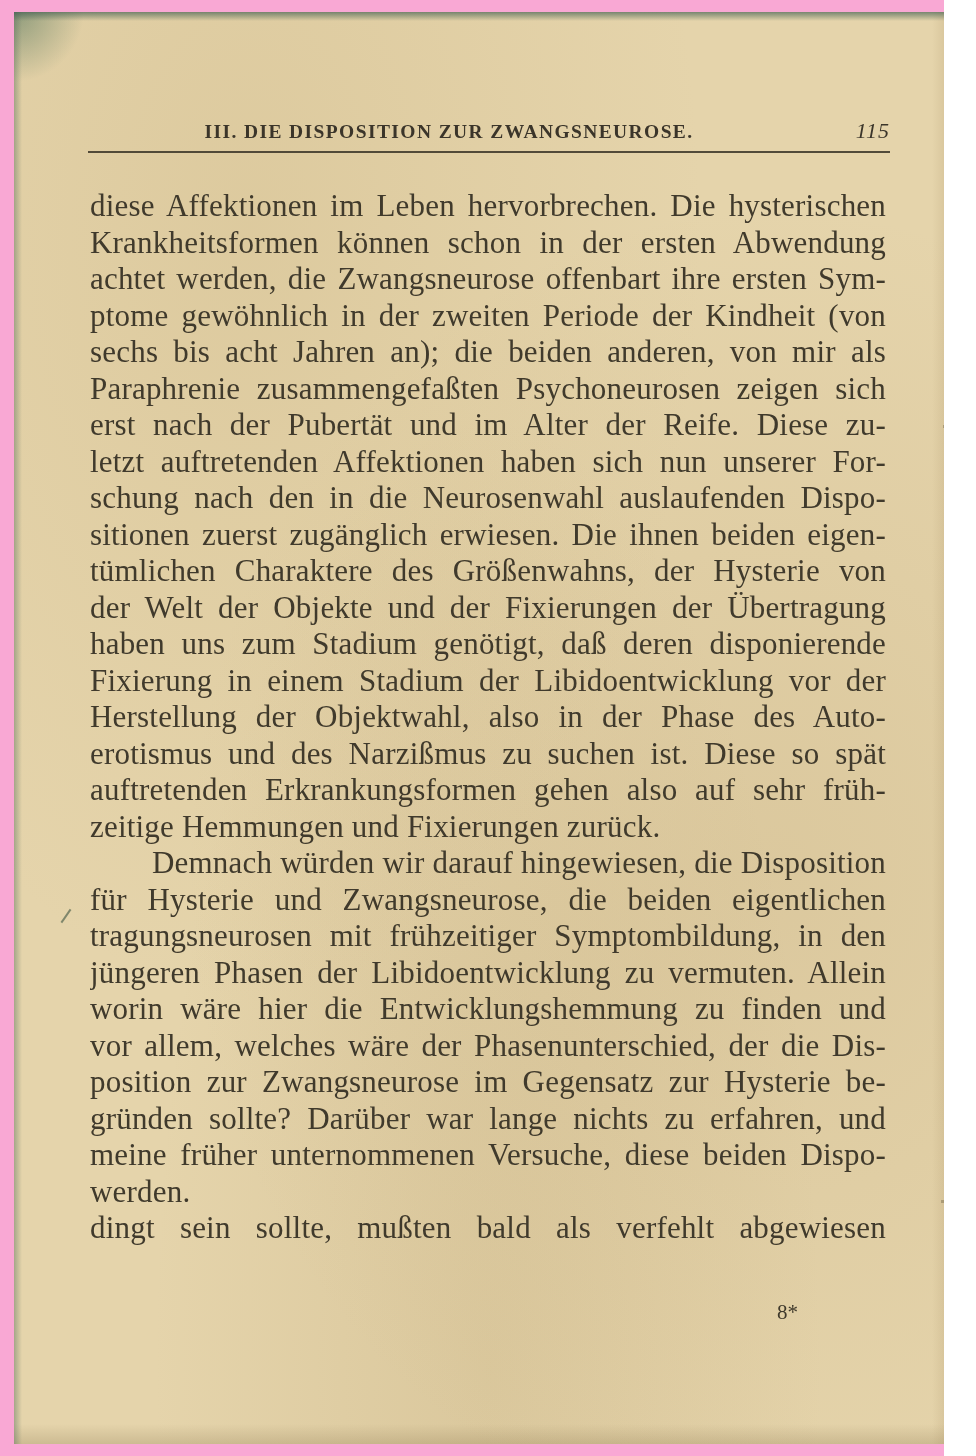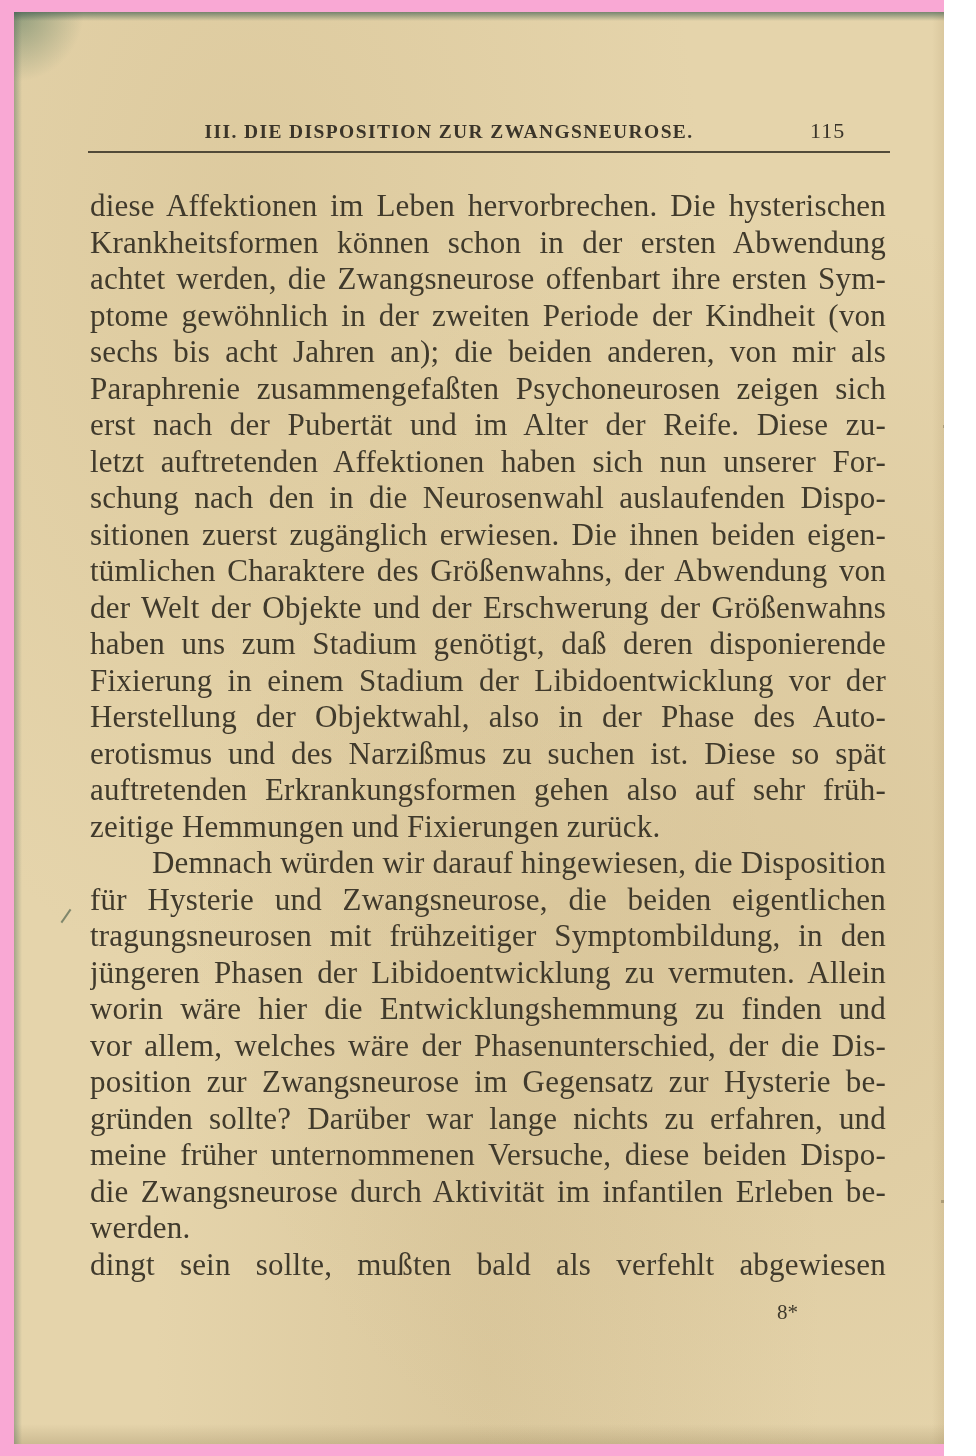--- a/index.html
+++ b/index.html
@@ -47,24 +47,25 @@
   .header-title {
     flex: 1;
     text-align: center;
     font-weight: bold;
     font-size: 19.5px;
     letter-spacing: 1.4px;
     color: #3b352a;
   }
   .page-number {
     width: 80px;
-    text-align: left;
+    text-align: right;
     font-size: 22px;
     letter-spacing: 1px;
     color: #3b352a;
+    font-style: italic;
   }
   .body-text {
     position: absolute;
     left: 76px;
     top: 176px;
     width: 796px;
     font-size: 31px;
     letter-spacing: 0.2px;
     color: #403a2c;
   }
@@ -129,40 +130,39 @@
         <div class="line">diese Affektionen im Leben hervorbrechen. Die hysterischen</div>
         <div class="line">Krankheitsformen können schon in der ersten Abwendung beob-</div>
         <div class="line">achtet werden, die Zwangsneurose offenbart ihre ersten Sym-</div>
         <div class="line">ptome gewöhnlich in der zweiten Periode der Kindheit (von</div>
         <div class="line">sechs bis acht Jahren an); die beiden anderen, von mir als</div>
         <div class="line">Paraphrenie zusammengefaßten Psychoneurosen zeigen sich</div>
         <div class="line">erst nach der Pubertät und im Alter der Reife. Diese zu-</div>
         <div class="line">letzt auftretenden Affektionen haben sich nun unserer For-</div>
         <div class="line">schung nach den in die Neurosenwahl auslaufenden Dispo-</div>
         <div class="line">sitionen zuerst zugänglich erwiesen. Die ihnen beiden eigen-</div>
-        <div class="line">tümlichen Charaktere des Größenwahns, der Abwendung von</div>
-        <div class="line">der Welt der Objekte und der Erschwerung der Größenwahns</div>
+        <div class="line">tümlichen Charaktere des Größenwahns, der Hysterie von</div>
+        <div class="line">der Welt der Objekte und der Fixierungen der Übertragung</div>
         <div class="line">haben uns zum Stadium genötigt, daß deren disponierende</div>
         <div class="line">Fixierung in einem Stadium der Libidoentwicklung vor der</div>
         <div class="line">Herstellung der Objektwahl, also in der Phase des Auto-</div>
         <div class="line">erotismus und des Narzißmus zu suchen ist. Diese so spät</div>
         <div class="line">auftretenden Erkrankungsformen gehen also auf sehr früh-</div>
         <div class="line line-last">zeitige Hemmungen und Fixierungen zurück.</div>
       </div>
       <div class="paragraph">
         <div class="line line-indent">Demnach würden wir darauf hingewiesen, die Disposition</div>
         <div class="line">für Hysterie und Zwangsneurose, die beiden eigentlichen Über-</div>
         <div class="line">tragungsneurosen mit frühzeitiger Symptombildung, in den</div>
         <div class="line">jüngeren Phasen der Libidoentwicklung zu vermuten. Allein</div>
         <div class="line">worin wäre hier die Entwicklungshemmung zu finden und</div>
         <div class="line">vor allem, welches wäre der Phasenunterschied, der die Dis-</div>
         <div class="line">position zur Zwangsneurose im Gegensatz zur Hysterie be-</div>
         <div class="line">gründen sollte? Darüber war lange nichts zu erfahren, und</div>
         <div class="line">meine früher unternommenen Versuche, diese beiden Dispo-</div>
-        <div class="line">die Zwangsneurose durch Aktivität im infantilen Erleben be-</div>
         <div class="line line-last">werden.</div>
         <div class="line">dingt sein sollte, mußten bald als verfehlt abgewiesen</div>
       </div>
     </div>
 
     <div class="signature">8*</div>
 
     <div class="mark-slash"></div>
     <div class="tick tick-1"></div>
     <div class="tick tick-2"></div>

